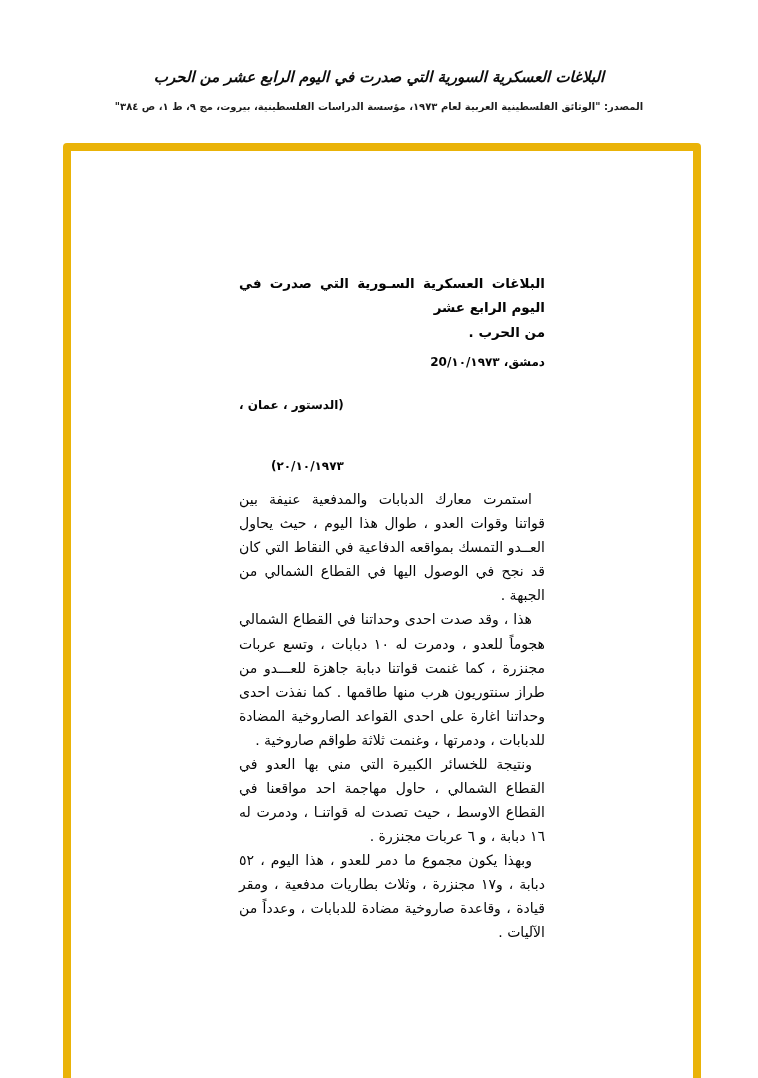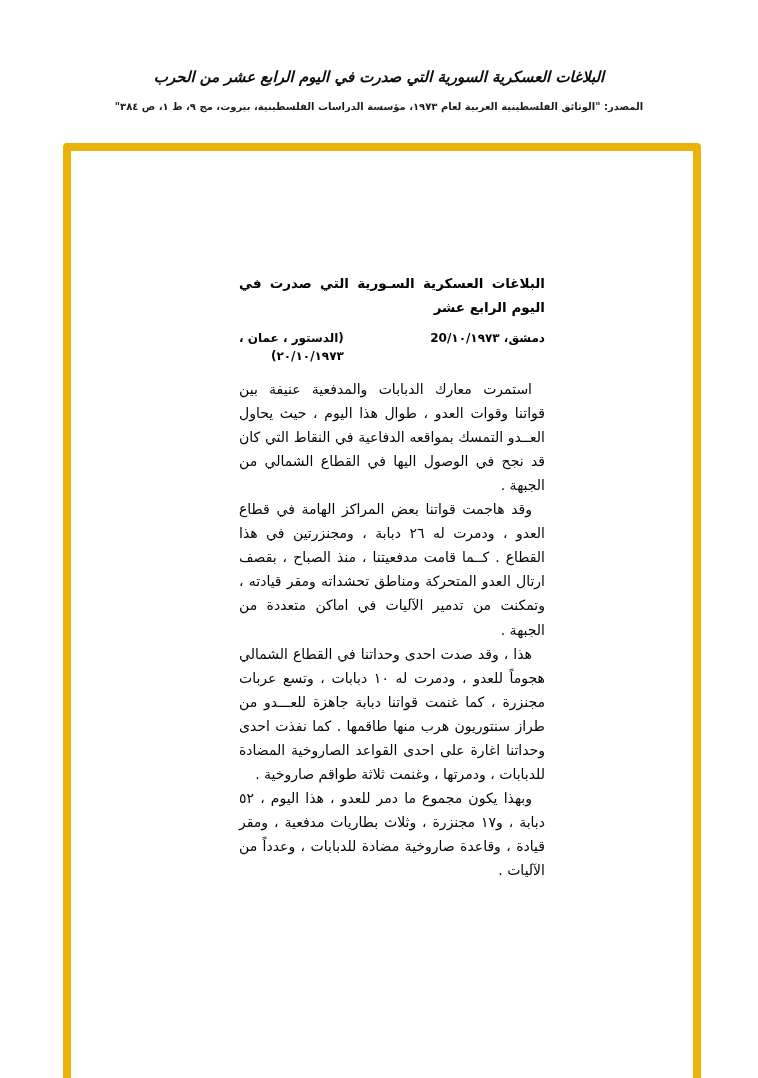--- a/index.html
+++ b/index.html
@@ -58,21 +58,21 @@
   .dateline {
     display: flex;
     justify-content: space-between;
     align-items: flex-start;
     margin-top: 9px;
     font-size: 12px;
     font-weight: bold;
     line-height: 1.55;
   }
   .dateline .dl-ref { text-align: right; }
-  .dateline .dl-ref span { display: block; }
+  .dateline .dl-ref span { display: block; margin-top: 43px; }
   .paragraphs {
     margin-top: 11px;
     font-size: 14px;
     line-height: 1.72;
     text-align: justify;
   }
   .paragraphs p {
     text-indent: 13px;
     margin: 0;
   }
@@ -82,31 +82,32 @@
 
 <div class="page-title">البلاغات العسكرية السورية التي صدرت في اليوم الرابع عشر من الحرب</div>
 
 <div class="page-source">المصدر: "الوثائق الفلسطينية العربية لعام ١٩٧٣، مؤسسة الدراسات الفلسطينية، بيروت، مج ٩، ط ١، ص ٣٨٤"</div>
 
 <div class="scan-frame">
   <div class="scan-content">
 
     <div class="doc-heading">
       <span class="line">البلاغات العسكرية السـورية التي صدرت في اليوم الرابع عشر</span>
+      <span class="line">من الحرب .</span>
     </div>
 
     <div class="dateline">
       <span class="dl-place">دمشق، 20/١٠/١٩٧٣</span>
       <span class="dl-ref">
         <span>(الدستور ، عمان ،</span>
         <span>٢٠/١٠/١٩٧٣)</span>
       </span>
     </div>
 
     <div class="paragraphs">
       <p>استمرت معارك الدبابات والمدفعية عنيفة بين قواتنا وقوات العدو ، طوال هذا اليوم ، حيث يحاول العــدو التمسك بمواقعه الدفاعية في النقاط التي كان قد نجح في الوصول اليها في القطاع الشمالي من الجبهة .</p>
-      <p>وقد هاجمت قواتنا بعض المراكز الهامة في قطاع العدو ، ودمرت له ٢٦ دبابة ، ومجنزرتين في هذا القطاع . كــما قامت مدفعيتنا ، منذ الصباح ، بقصف ارتال العدو المتحركة ومناطق تحشداته ومقر قيادته ، وتمكنت من تدمير الآليات في اماكن متعددة من الجبهة .</p>
       <p>هذا ، وقد صدت احدى وحداتنا في القطاع الشمالي هجوماً للعدو ، ودمرت له ١٠ دبابات ، وتسع عربات مجنزرة ، كما غنمت قواتنا دبابة جاهزة للعـــدو من طراز سنتوريون هرب منها طاقمها . كما نفذت احدى وحداتنا اغارة على احدى القواعد الصاروخية المضادة للدبابات ، ودمرتها ، وغنمت ثلاثة طواقم صاروخية .</p>
+      <p>ونتيجة للخسائر الكبيرة التي مني بها العدو في القطاع الشمالي ، حاول مهاجمة احد مواقعنا في القطاع الاوسط ، حيث تصدت له قواتنـا ، ودمرت له ١٦ دبابة ، و ٦ عربات مجنزرة .</p>
       <p>وبهذا يكون مجموع ما دمر للعدو ، هذا اليوم ، ٥٢ دبابة ، و١٧ مجنزرة ، وثلاث بطاريات مدفعية ، ومقر قيادة ، وقاعدة صاروخية مضادة للدبابات ، وعدداً من الآليات .</p>
     </div>
 
   </div>
 </div>
 
 </body></html>

